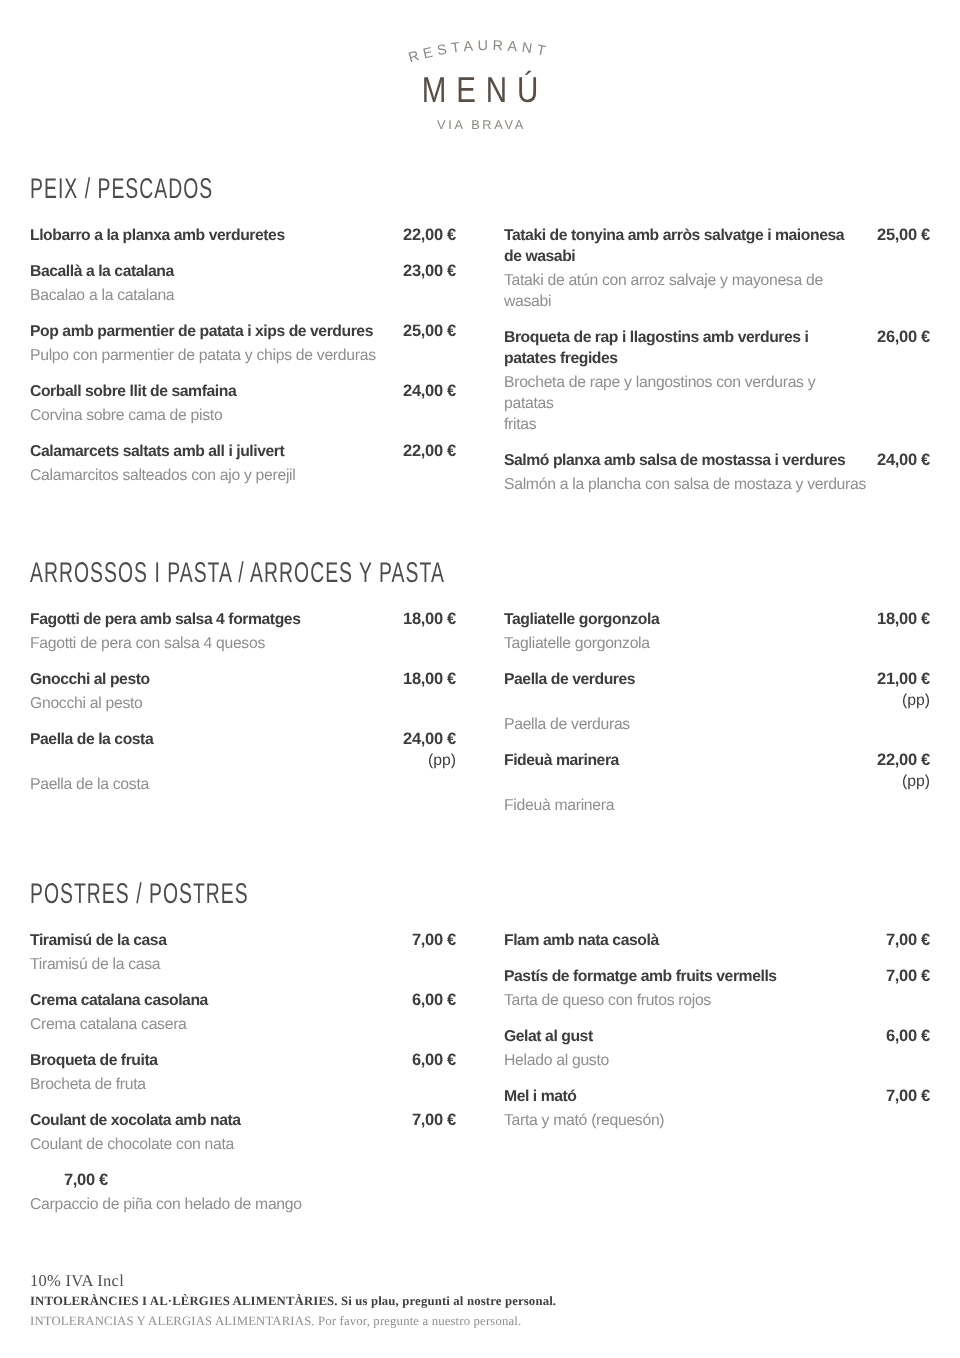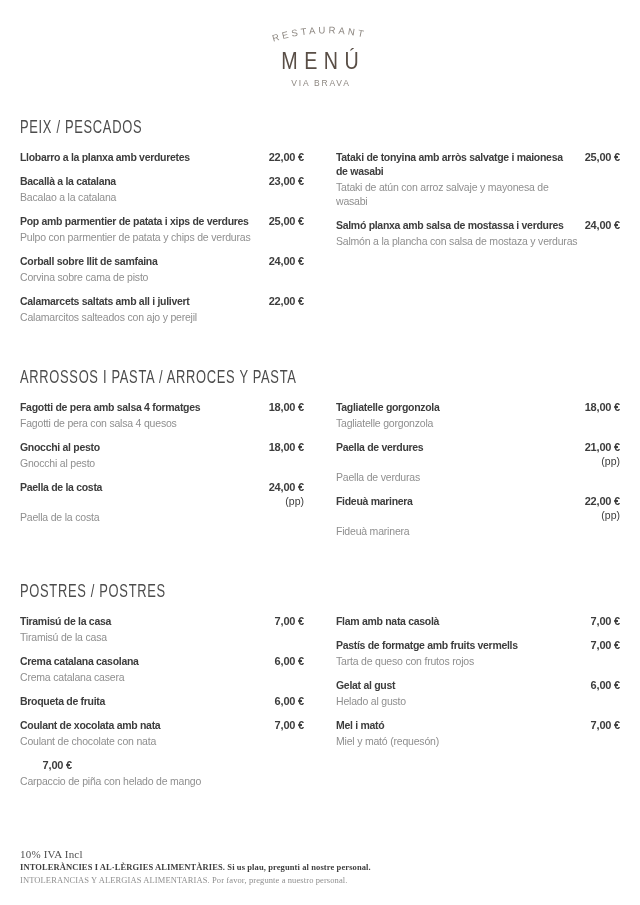--- a/index.html
+++ b/index.html
@@ -134,20 +134,32 @@
       <div class="item-name">Tataki de tonyina amb arròs salvatge i maionesa de wasabi</div>
       <div class="item-price-wrap">
         <div class="item-price">25,00 €</div>
 
       </div>
     </div>
     <div class="item-trans">Tataki de atún con arroz salvaje y mayonesa de
 wasabi</div>
   </div>
 
+  <div class="item">
+    <div class="row">
+      <div class="item-name">Broqueta de rap i llagostins amb verdures i patates fregides</div>
+      <div class="item-price-wrap">
+        <div class="item-price">26,00 €</div>
+
+      </div>
+    </div>
+    <div class="item-trans">Brocheta de rape y langostinos con verduras y
+patatas
+fritas</div>
+  </div>
 
   <div class="item">
     <div class="row">
       <div class="item-name">Salmó planxa amb salsa de mostassa i verdures</div>
       <div class="item-price-wrap">
         <div class="item-price">24,00 €</div>
 
       </div>
     </div>
     <div class="item-trans">Salmón a la plancha con salsa de mostaza y verduras</div>
@@ -257,20 +269,21 @@
   </div>
 
   <div class="item">
     <div class="row">
       <div class="item-name">Broqueta de fruita</div>
       <div class="item-price-wrap">
         <div class="item-price">6,00 €</div>
 
       </div>
     </div>
+    <div class="item-trans">Brocheta de fruta</div>
   </div>
 
   <div class="item">
     <div class="row">
       <div class="item-name">Coulant de xocolata amb nata</div>
       <div class="item-price-wrap">
         <div class="item-price">7,00 €</div>
 
       </div>
     </div>
@@ -321,21 +334,21 @@
   </div>
 
   <div class="item">
     <div class="row">
       <div class="item-name">Mel i mató</div>
       <div class="item-price-wrap">
         <div class="item-price">7,00 €</div>
 
       </div>
     </div>
-    <div class="item-trans">Miel y mató (requesón)</div>
+    <div class="item-trans">Tarta y mató (requesón)</div>
   </div>
 </div>
     </div>
   </section>
 </main>
 
   <footer class="page-footer">
     <div class="vat-note">10% IVA Incl</div>
     <div class="allergy-ca">INTOLERÀNCIES I AL·LÈRGIES ALIMENTÀRIES. Si us plau, pregunti al nostre personal.</div>
     <div class="allergy-es">INTOLERANCIAS Y ALERGIAS ALIMENTARIAS. Por favor, pregunte a nuestro personal.</div>

